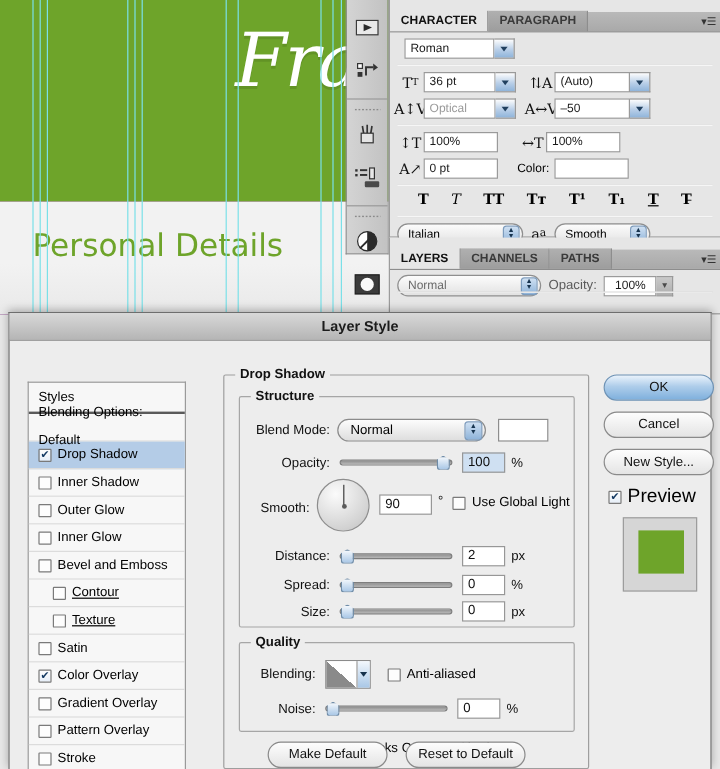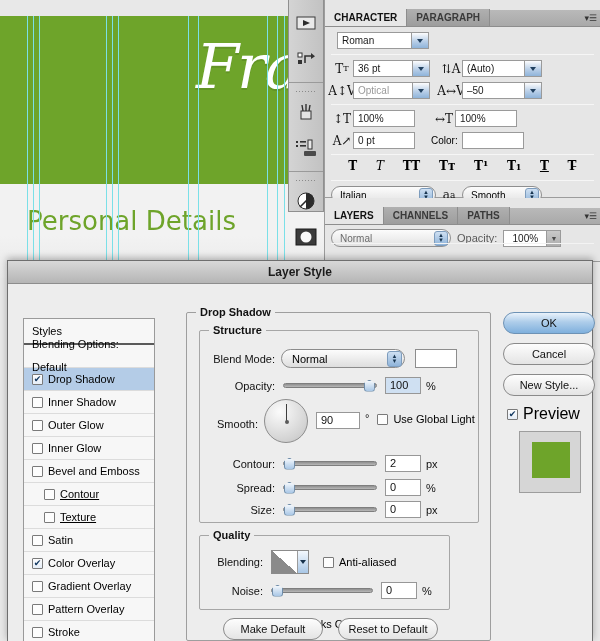--- a/index.html
+++ b/index.html
@@ -4,21 +4,21 @@
 <style>
   * { box-sizing: border-box; }
   html, body { margin:0; padding:0; }
   body {
     width:600px; height:641px; position:relative; overflow:hidden;
     font-family:"Liberation Sans", sans-serif; font-size:11px; color:#000;
     background:#e8e8e8;
   }
 
   
-  #canvas { position:absolute; left:0; top:0; width:330px; height:262px; background:#701a75; overflow:hidden;margin-top:16px; }
+  #canvas { position:absolute; left:0; top:0; width:330px; height:262px; background:#701a75; overflow:hidden; }
   #canvas-green { position:absolute; left:0; top:0; width:330px; height:168px; background:#6ea42a; }
   #canvas-bottom { position:absolute; left:0; top:168px; width:330px; height:94px;
       background:linear-gradient(to bottom,#f2f2f2 0%,#f2f2f2 55%,#e9e9e9 100%); }
   #doc-title { position:absolute; left:196px; top:14px; font-family:"DejaVu Serif", serif;
       font-style:italic; font-size:62px; color:#ffffff; white-space:nowrap; letter-spacing:-2px;
       text-shadow:0 2px 0 rgba(0,0,0,.10); }
   #doc-subtitle { position:absolute; left:27px; top:190px; font-family:"DejaVu Sans", sans-serif;
       font-size:26px; color:#6ea42a; white-space:nowrap; }
   .guide { position:absolute; top:0; width:1px; height:262px; background:#7ae0e8; }
 
@@ -111,21 +111,21 @@
       margin-left:16px; position:relative; }
   #prev-inner { position:absolute; left:12px; top:10px; width:38px; height:36px; }
 
   
   #sec-drop { position:absolute; left:178px; top:28px; width:305px; height:329px;
       border:1px solid #9e9e9e; border-radius:2px; }
   .sec-legend { position:absolute; top:-7px; left:9px; background:#ededed; padding:0 4px;
       font-size:11px; font-weight:bold; color:#111; }
   #sec-structure { position:absolute; left:12px; top:17px; width:280px; height:193px;
       border:1px solid #a6a6a6; border-radius:2px; }
-  #sec-quality { position:absolute; left:12px; top:222px; width:251px; height:75px;
+  #sec-quality { position:absolute; left:12px; top:222px; width:280px; height:75px;
       border:1px solid #a6a6a6; border-radius:2px; }
 
   .frow { display:flex; align-items:center; position:absolute; }
   .flabel { text-align:right; font-size:11px; color:#111; }
   .txtbox { background:#fff; border:1px solid #979797; height:17px; line-height:15px;
       font-size:11px; padding:0 4px; color:#111; }
   .txtbox.sel-val { background:#cfe0f2; }
   .unit { font-size:11px; margin-left:5px; color:#111; }
 
   .slider { position:relative; height:12px; display:flex; align-items:center; }
@@ -455,21 +455,21 @@
             <div class="hand"></div>
             <div class="hub"></div>
           </div>
           <div class="txtbox" style="width:44px;margin-left:8px;margin-top:13px">90</div>
           <span class="unit" style="margin-top:13px">°</span>
           <span class="cbox" style="margin-top:15px;margin-left:8px"></span>
           <span style="font-size:11px;margin-top:14px">Use Global Light</span>
         </div>
 
         <div class="frow" style="left:0;top:124px;width:100%">
-          <span class="flabel" style="width:75px">Contour:</span>
+          <span class="flabel" style="width:75px">Distance:</span>
           <div class="slider" style="width:94px;margin-left:8px">
             <div class="track"></div>
             <div class="knob" style="left:1%"></div>
           </div>
           <div class="txtbox" style="width:36px;margin-left:8px">2</div>
           <span class="unit">px</span>
         </div>
 
         <div class="frow" style="left:0;top:148px;width:100%">
           <span class="flabel" style="width:75px">Spread:</span>

